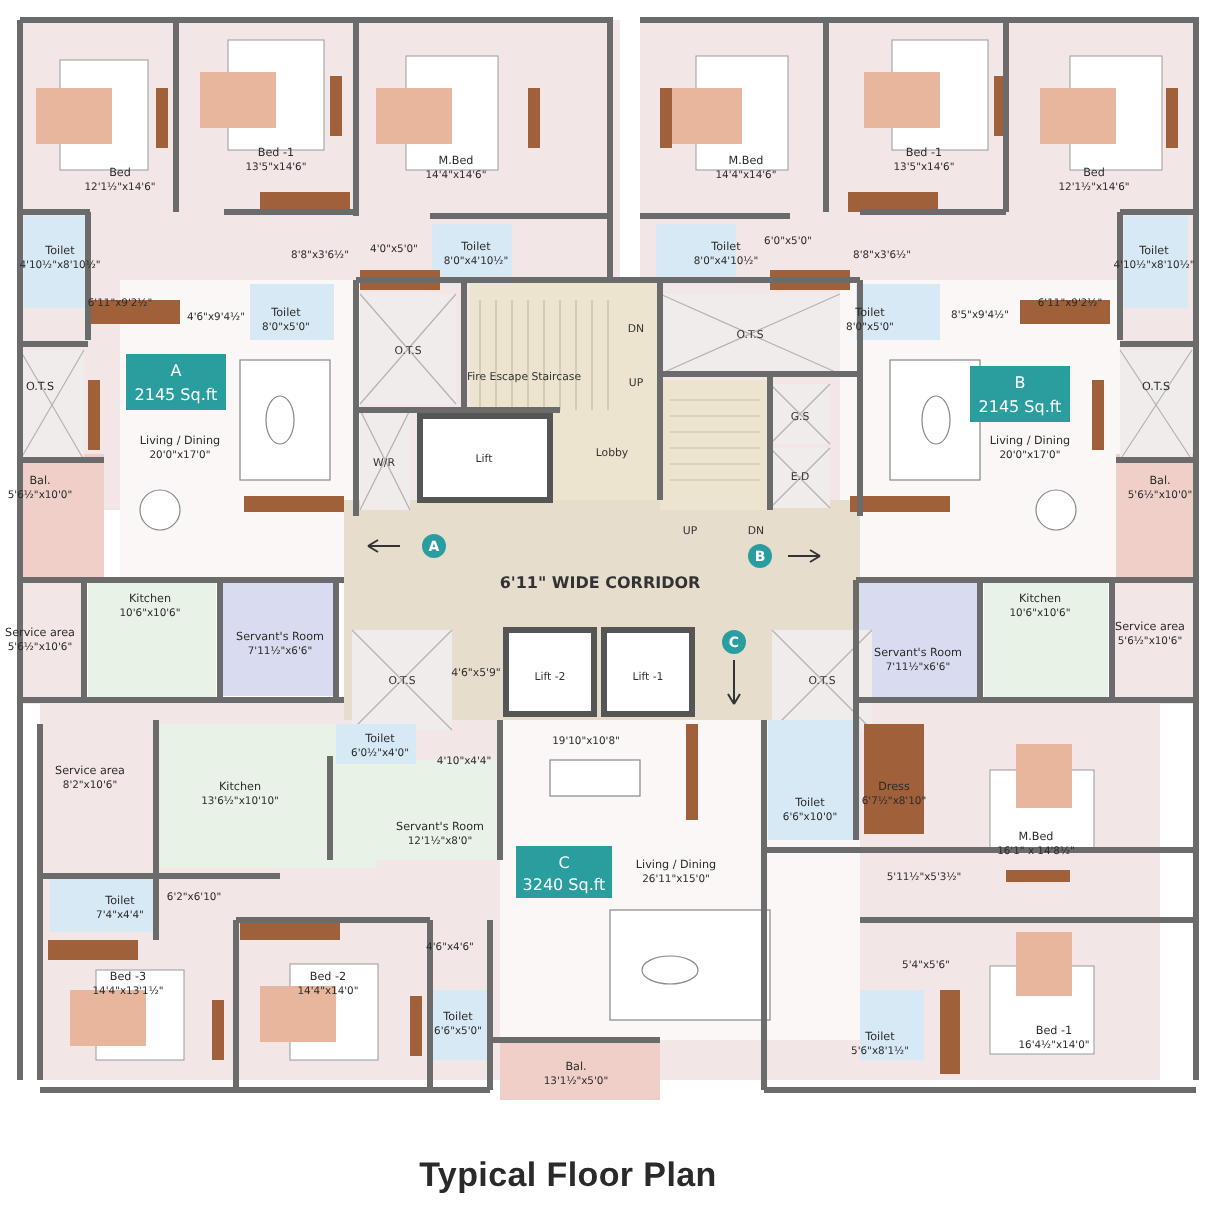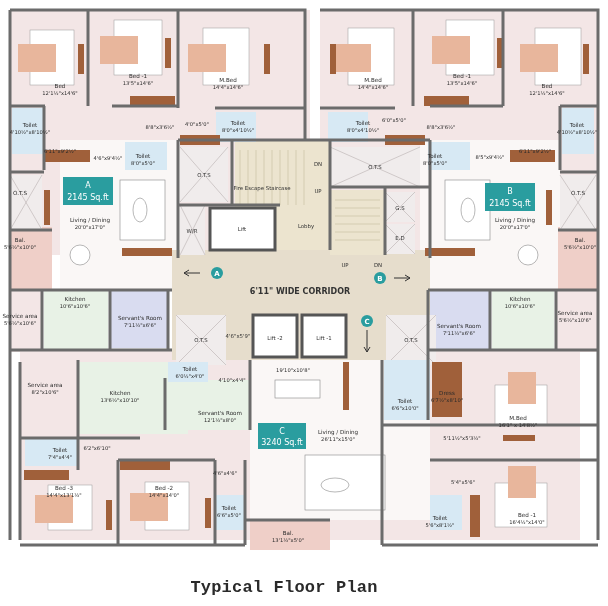--- a/index.html
+++ b/index.html
@@ -4,21 +4,21 @@
 <style>
   html,body{margin:0;padding:0;background:#ffffff;}
   body{width:608px;height:606px;overflow:hidden;font-family:"Liberation Sans",sans-serif;}
   #plan{position:absolute;left:0;top:0;width:608px;height:606px;}
   .room-label{font-family:"DejaVu Sans",sans-serif;font-size:5.6px;fill:#2b2b2b;text-anchor:middle;}
   .room-dim{font-family:"DejaVu Sans",sans-serif;font-size:5.2px;fill:#2b2b2b;text-anchor:middle;}
   .unit-tag-text{font-family:"DejaVu Sans",sans-serif;font-size:8px;fill:#ffffff;text-anchor:middle;}
   .corridor-text{font-family:"DejaVu Sans",sans-serif;font-size:8px;font-weight:bold;fill:#333;text-anchor:middle;}
   .marker-text{font-family:"DejaVu Sans",sans-serif;font-size:7px;font-weight:bold;fill:#fff;text-anchor:middle;}
   .small-text{font-family:"DejaVu Sans",sans-serif;font-size:5.4px;fill:#333;text-anchor:middle;}
-  #title{position:absolute;left:0;top:578px;width:568px;text-align:center;font-family:Liberation Mono, monospace;font-size:17px;font-weight:bold;color:#2a2a2a;letter-spacing:0.2px;}
+  #title{position:absolute;left:0;top:578px;width:568px;text-align:center;font-family:Liberation Sans, sans-serif;font-size:17px;font-weight:bold;color:#2a2a2a;letter-spacing:0.2px;}
 </style>
 </head>
 <body>
 
 <svg id="plan" viewBox="0 0 608 606" xmlns="http://www.w3.org/2000/svg">
 
   <g>
     <rect x="10" y="10" width="300" height="245" fill="#f3e6e6"></rect>
     <rect x="60" y="140" width="120" height="150" fill="#faf7f6"></rect>
     <rect x="10" y="227" width="42" height="62" fill="#efcfc8"></rect>

